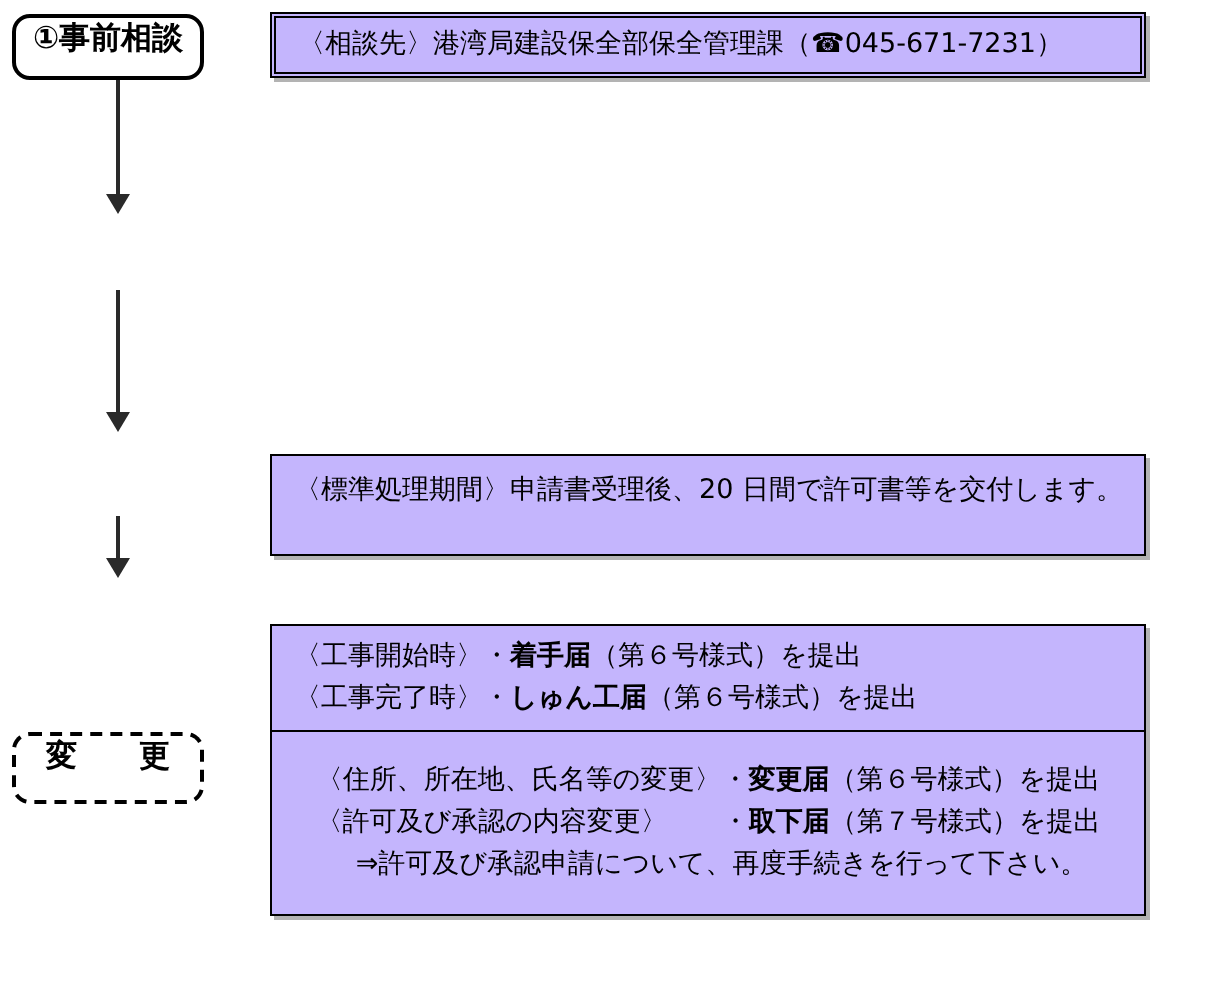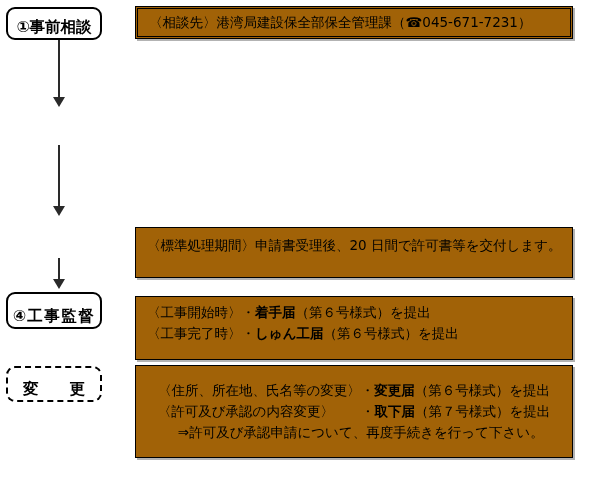--- a/index.html
+++ b/index.html
@@ -9,21 +9,21 @@
     background:#ffffff;
     font-family:"DejaVu Sans",sans-serif;
     color:#000000;
     overflow:hidden;
   }
   
   .step-box{
     position:absolute;left:6px;width:96px;
     border:2.5px solid #000000;border-radius:9px;
     background:#ffffff;box-sizing:border-box;
-    display:flex;align-items:flex-end;justify-content:center;
+    display:flex;align-items:flex-start;justify-content:center;
     font-size:15.5px;font-weight:bold;
     white-space:pre;
   }
   .step-1{top:7px;height:33px;}
   .step-2{top:110px;height:35px;}
   .step-3{top:222px;height:36px;}
   .step-4{top:292px;height:37px;letter-spacing:1.5px;}
   .step-change{top:366px;height:36px;border-style:dashed;}
   
   .arrow-line{position:absolute;left:58px;width:2px;background:#2a2a2a;}
@@ -31,49 +31,46 @@
     position:absolute;left:53px;width:0;height:0;
     border-left:6px solid transparent;border-right:6px solid transparent;
     border-top:10px solid #2a2a2a;
   }
   .line-1{top:40px;height:58px;} .head-1{top:97px;}
   .line-2{top:145px;height:62px;} .head-2{top:206px;}
   .line-3{top:258px;height:22px;} .head-3{top:279px;}
   
   .info-box{
     position:absolute;left:135px;width:438px;
-    border:1.5px solid #000000;background:#a16207;
+    border:1.5px solid #000000;background:#c4b5fd;
     box-sizing:border-box;box-shadow:2px 2px 0 #b3b3b3;
     font-size:13.5px;line-height:21px;
   }
   .box-r1{top:6px;height:33px;border-width:1px;}
   .box-r1 .inner{
     position:absolute;left:1px;right:1px;top:1px;bottom:1px;
     border:1px solid #000000;
     display:flex;align-items:center;padding-left:11px;
     white-space:nowrap;
   }
   .box-r2{top:42px;height:55px;padding:7px 11px 0;}
   .box-r3{top:110px;height:101px;padding:9px 11px 0;}
   .box-r4{top:227px;height:51px;padding:7px 11px 12px;}
-  .box-r5{top:296px;height:64px;padding:5px 11px 0;}
+  .box-r5{top:312px;height:64px;padding:5px 11px 0;}
   .box-r6{top:365px;height:93px;padding:14px 11px 0;text-align:center;}
   .line{white-space:pre;}
   .b{font-weight:bold;}
 </style>
 </head>
 <body>
 
 <div class="canvas">
 
   <div class="step-box step-1">
     <span>①事前相談</span>
-  </div>
-  <div class="step-box step-4">
-    <span>④工事監督</span>
   </div>
   <div class="step-box step-change">
     <span>変　　更</span>
   </div>
 
   <div class="arrow-line line-1"></div>
   <div class="arrow-head head-1"></div>
   <div class="arrow-line line-2"></div>
   <div class="arrow-head head-2"></div>
   <div class="arrow-line line-3"></div>

